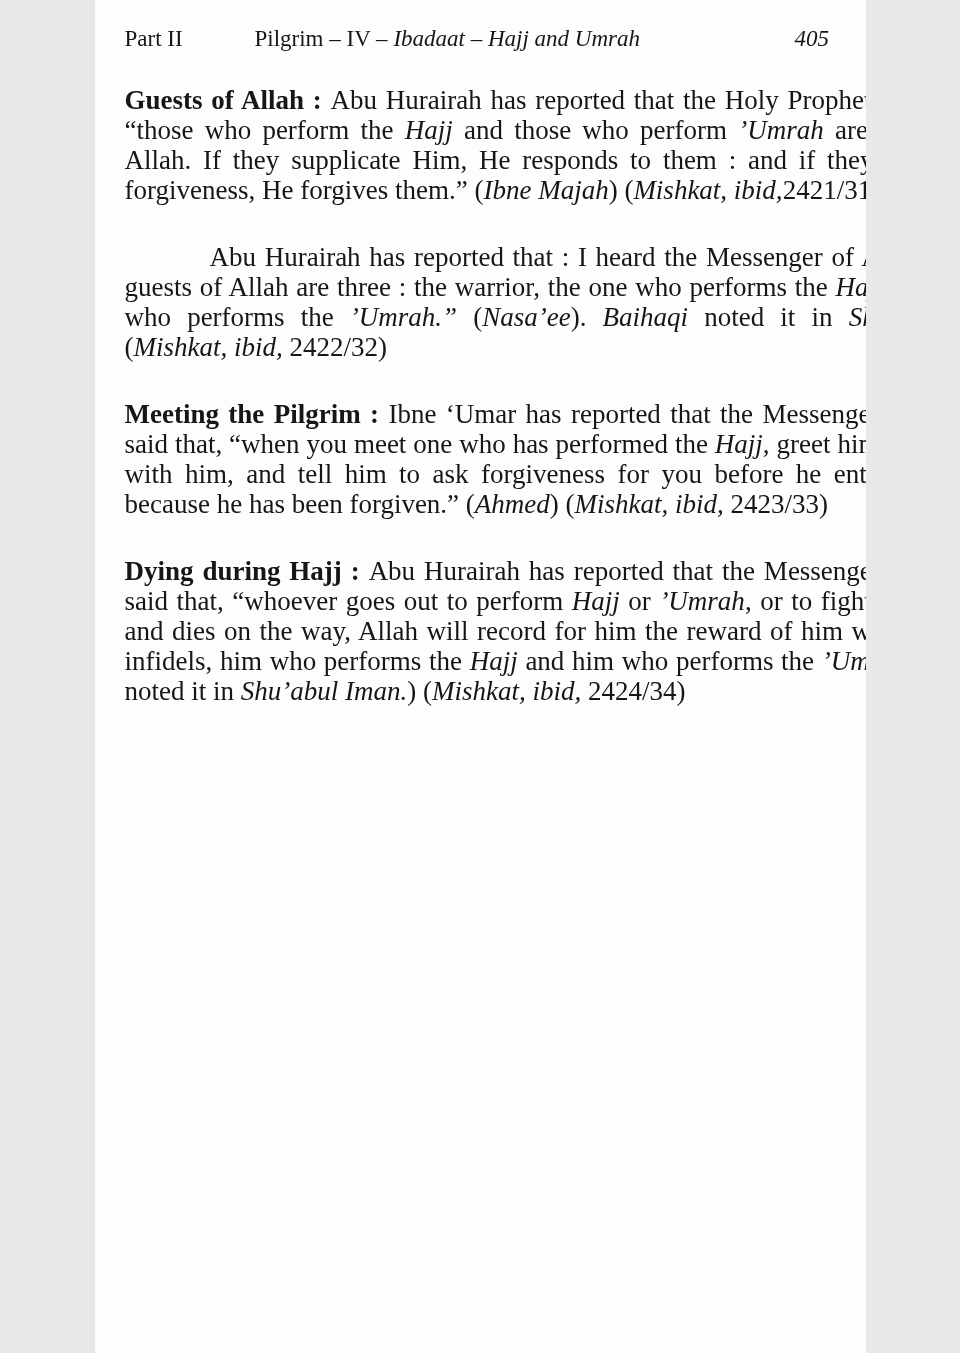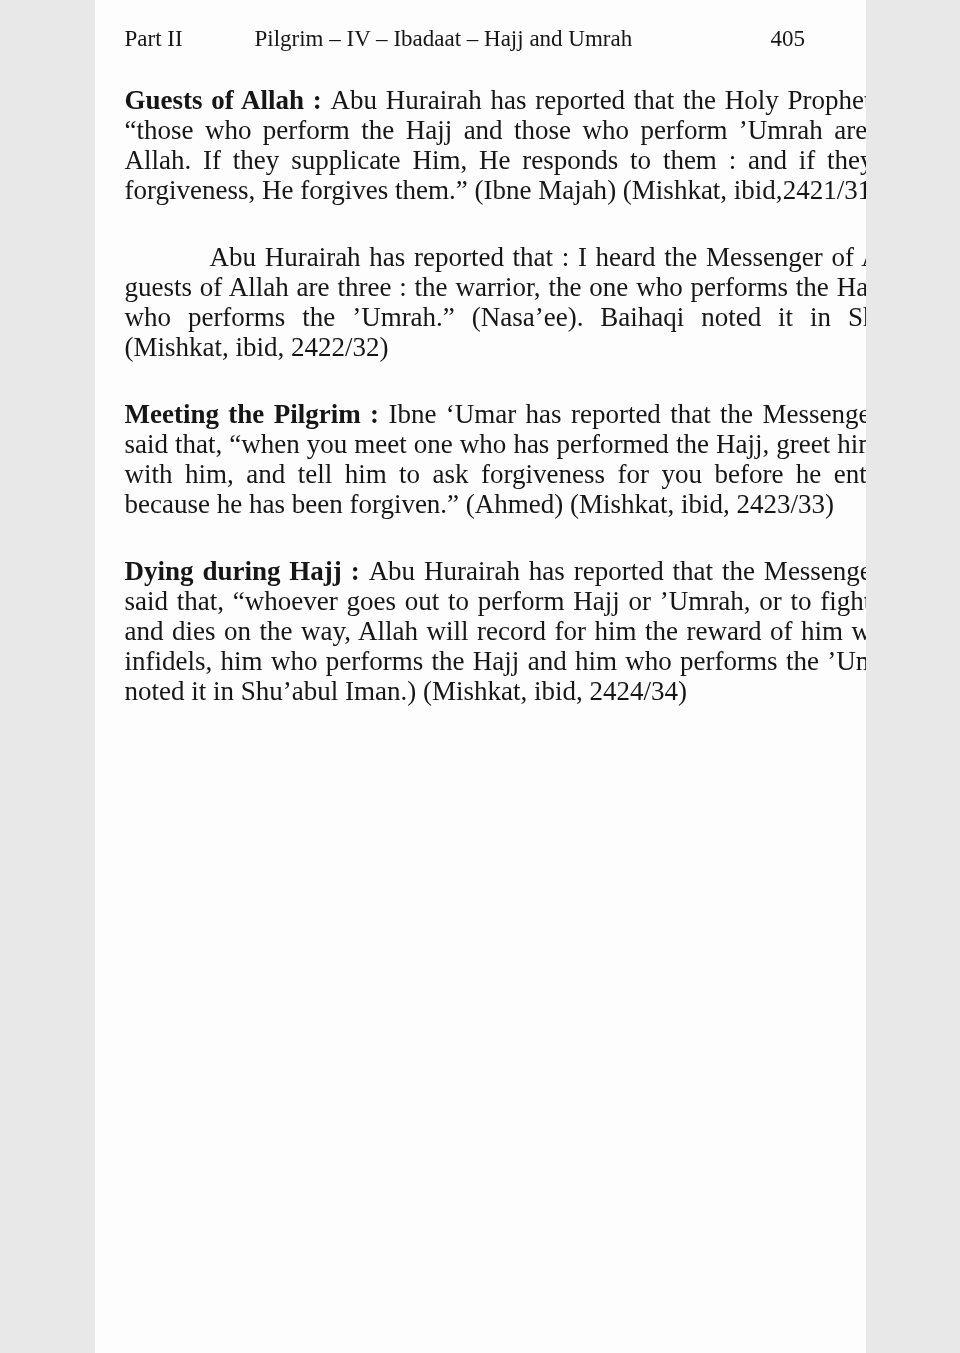--- a/index.html
+++ b/index.html
@@ -21,36 +21,36 @@
     position: absolute;
     top: 26px;
     left: 0;
     right: 0;
     height: 30px;
     font-size: 23px;
     white-space: nowrap;
   }
   .running-header .part   { position: absolute; left: 30px;  }
   .running-header .section{ position: absolute; left: 160px; }
-  .running-header .pageno { position: absolute; left: 676px; }
+  .running-header .pageno { position: absolute; left: 700px; font-style: italic; }
   .content {
     position: absolute;
     top: 85px;
     left: 30px;
     width: 903px;
   }
   p.para {
     margin: 0 3px 37px 0;
     font-size: 27px;
     line-height: 30px;
     text-align: justify;
   }
   p.para.indent { text-indent: 85px; }
   .b { font-weight: bold; }
-  .i { }
+  .i { font-style: italic; }
 </style>
 </head>
 <body>
 
 <div class="page">
 
   <div class="running-header">
     <span class="part">Part II</span>
     <span class="section"><span>Pilgrim – IV – </span><span class="i">Ibadaat – Hajj and Umrah</span></span>
     <span class="pageno">405</span>

